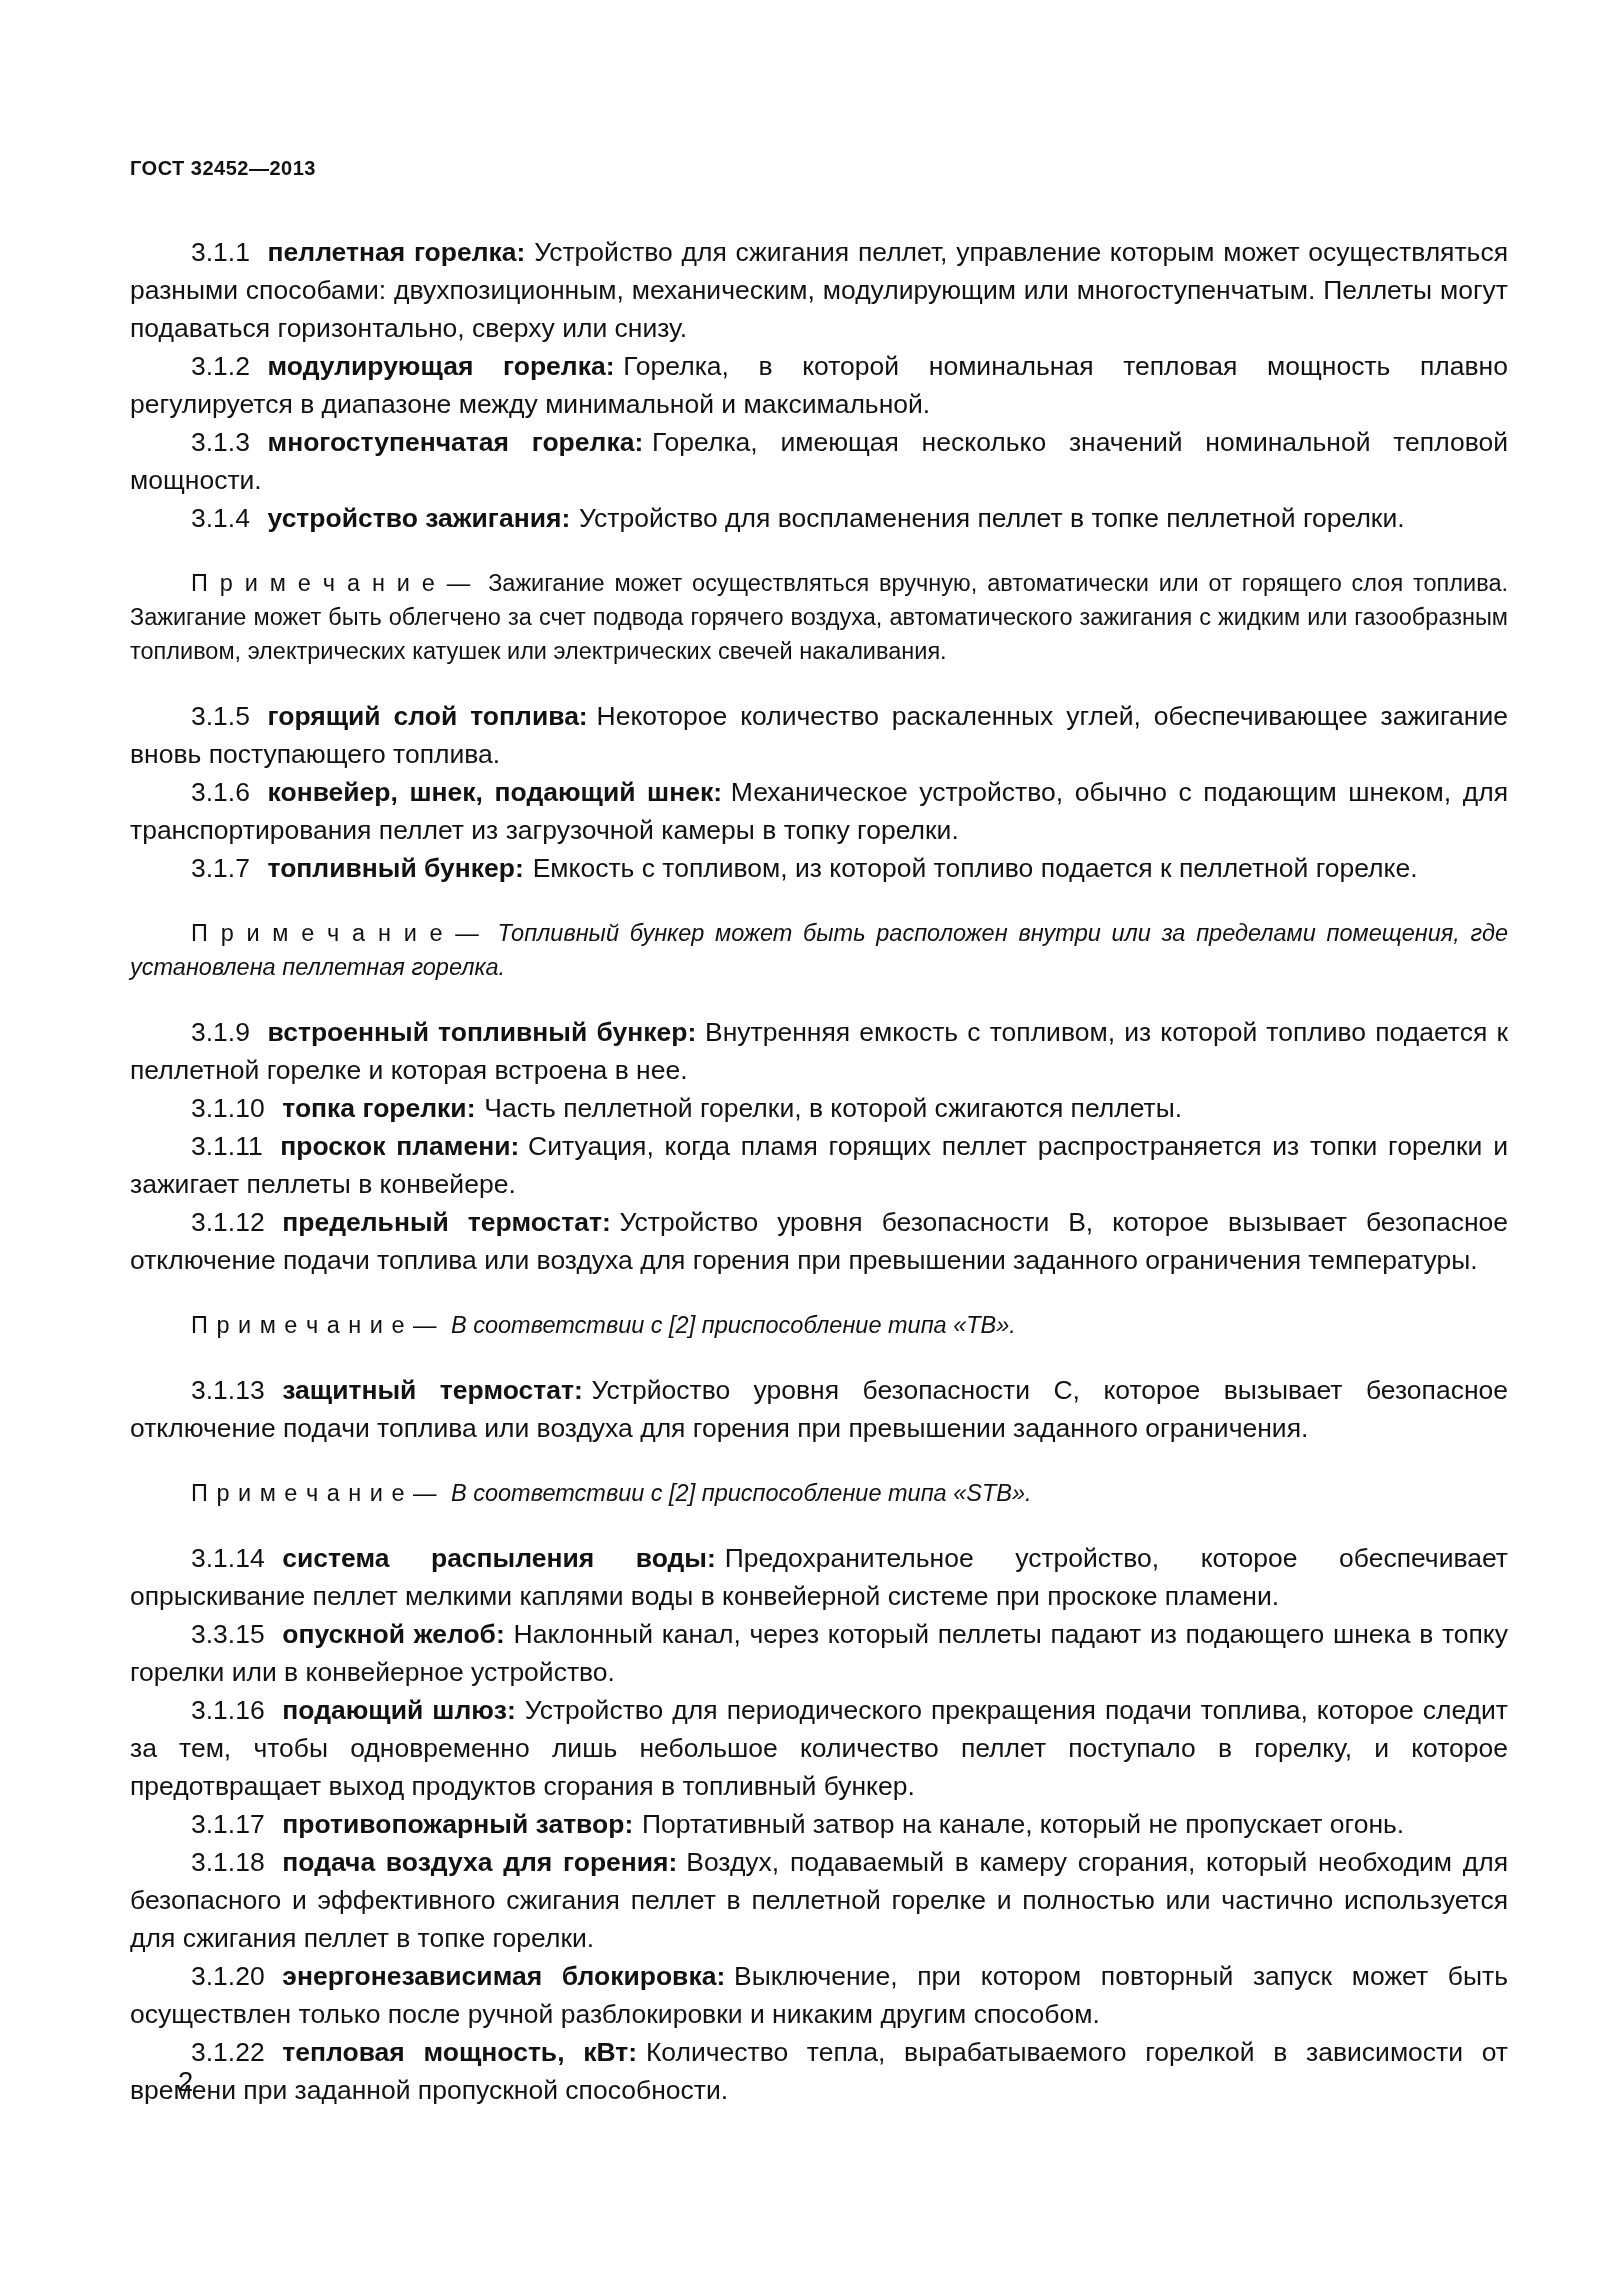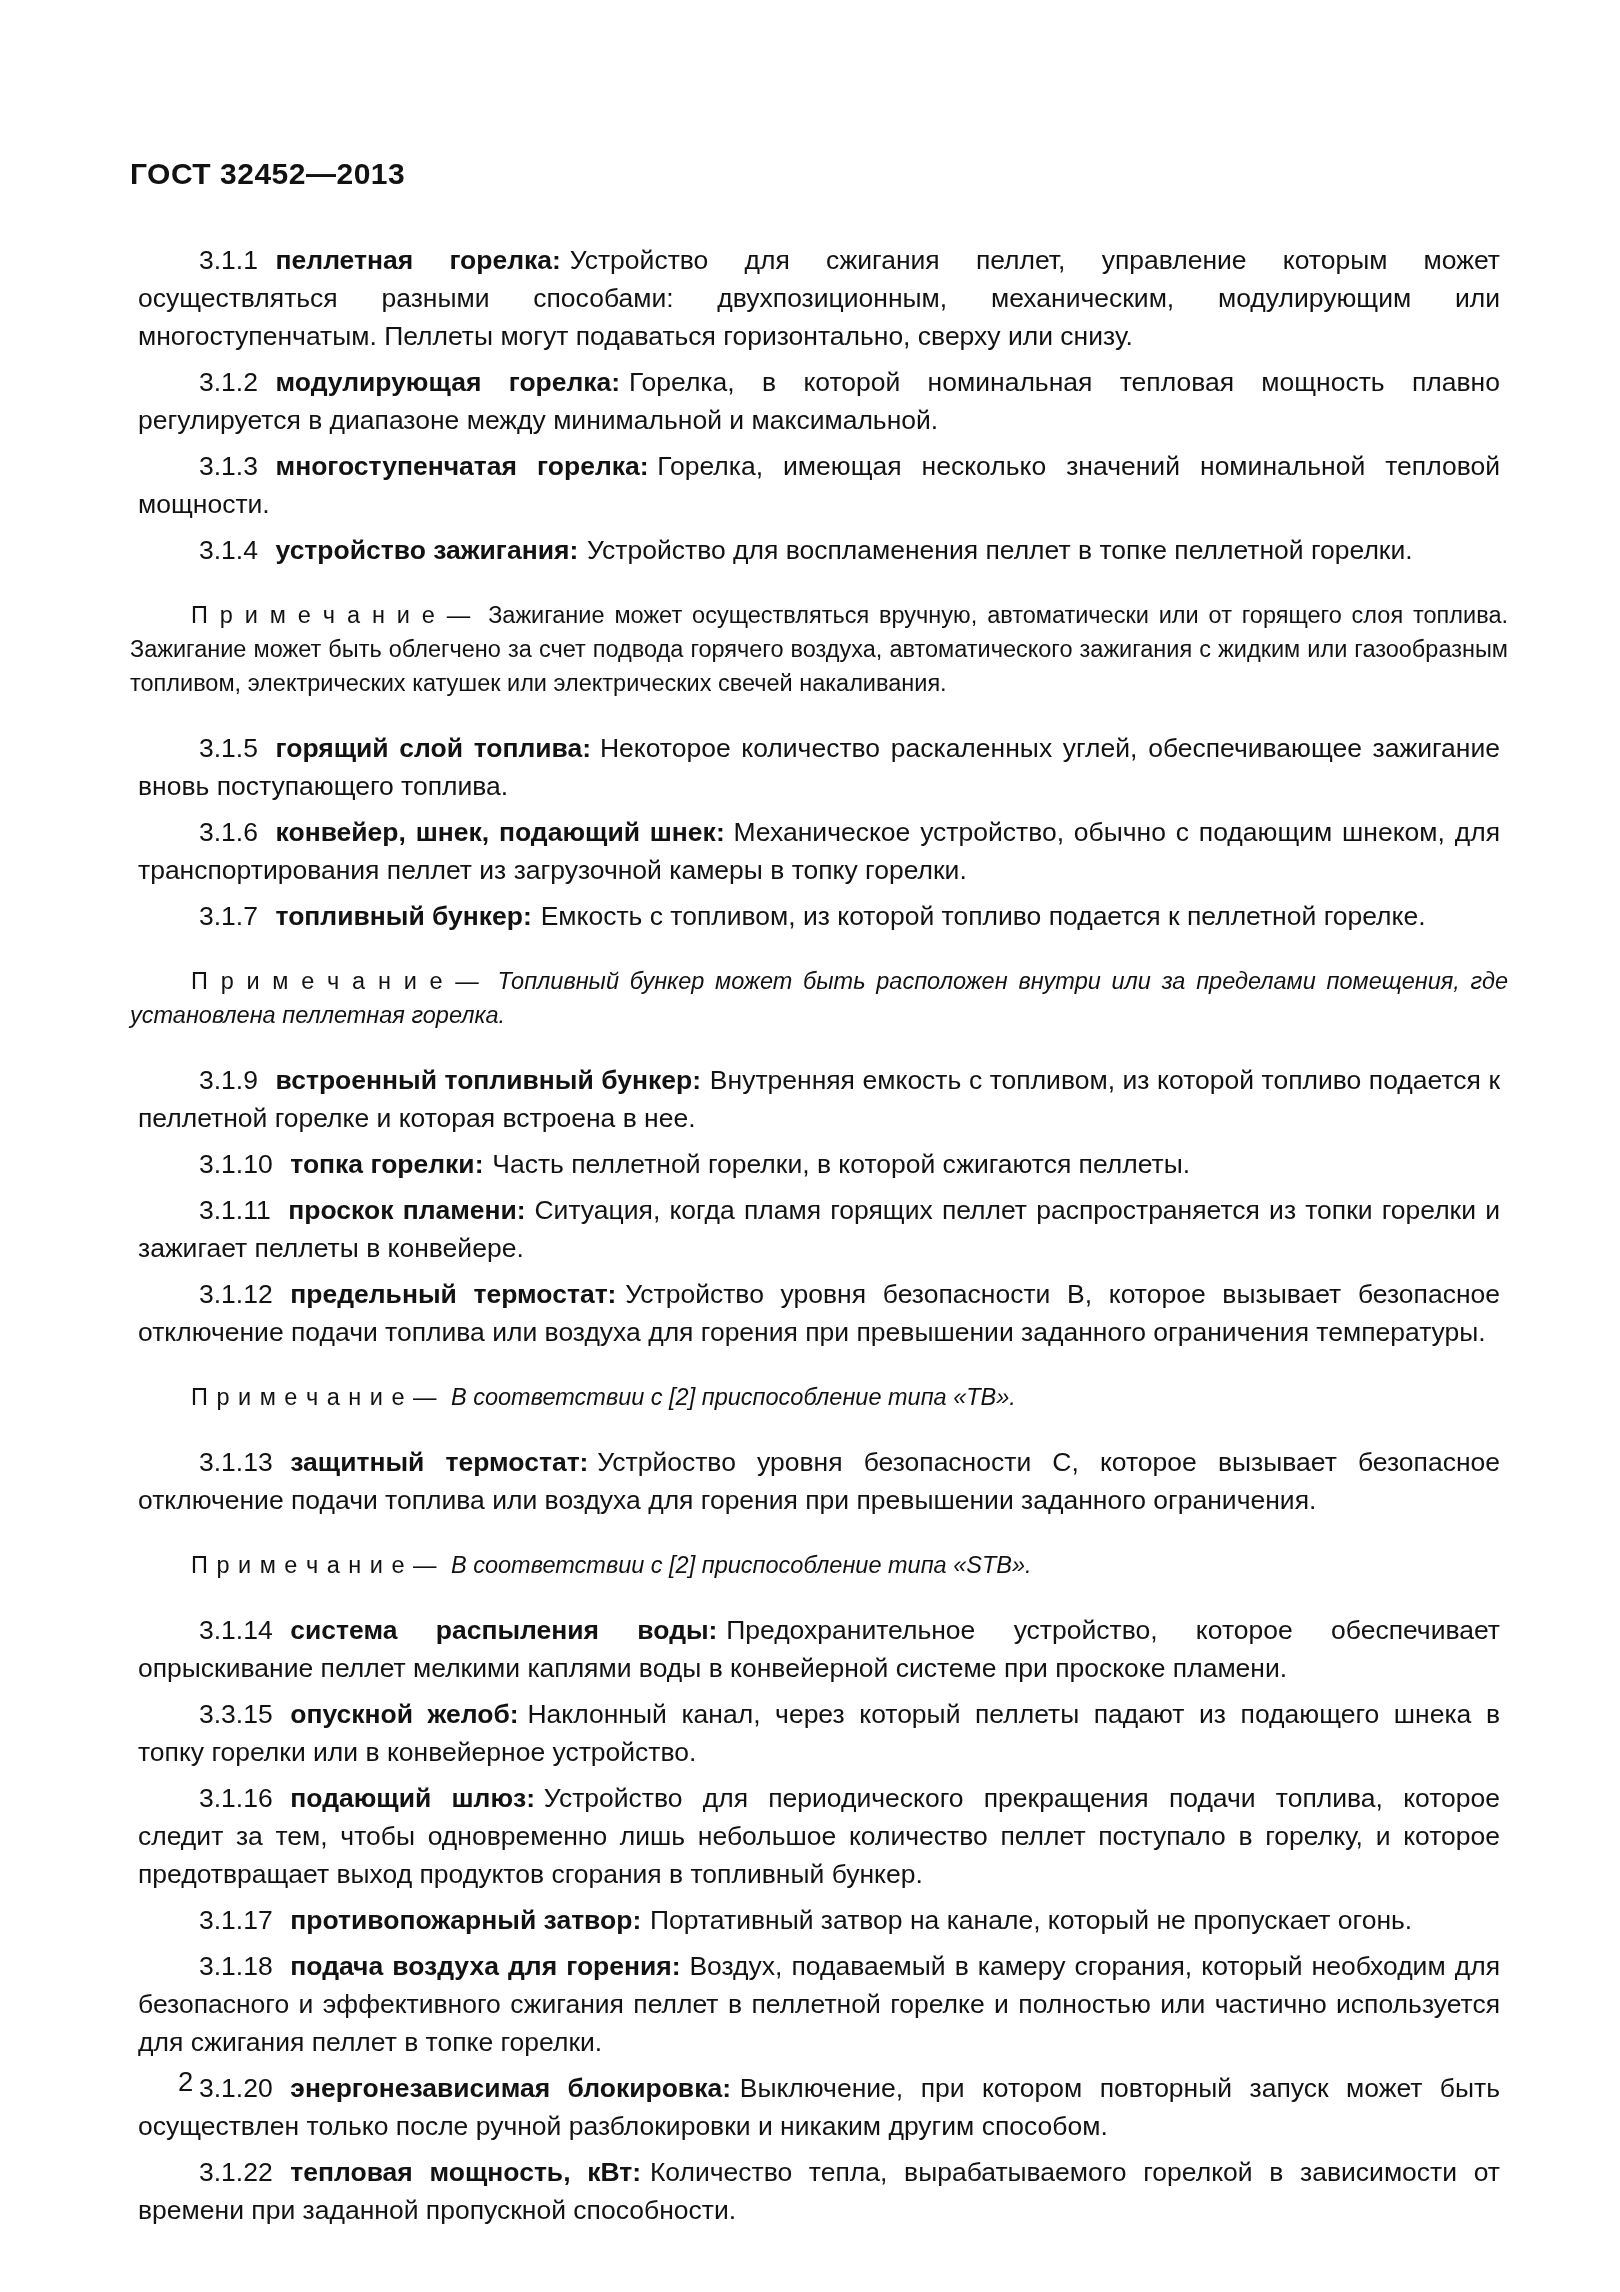--- a/index.html
+++ b/index.html
@@ -17,33 +17,33 @@
   }
   .page {
     position: absolute;
     inset: 0;
     background: #ffffff;
   }
   .doc-header {
     position: absolute;
     left: 130px;
     top: 157px;
-    font-size: 30px;
+    font-size: 20px;
     font-weight: bold;
     letter-spacing: 0.5px;
     white-space: nowrap;
   }
   .content {
     position: absolute;
     left: 130px;
     top: 233px;
     width: 1378px;
   }
   .para {
-    margin: 8px;
+    margin: 0;
     text-align: justify;
     text-indent: 61px;
     font-size: 26.5px;
     line-height: 38px;
   }
   .num {
     margin-right: 17.6px;
     white-space: nowrap;
   }
   .term {

